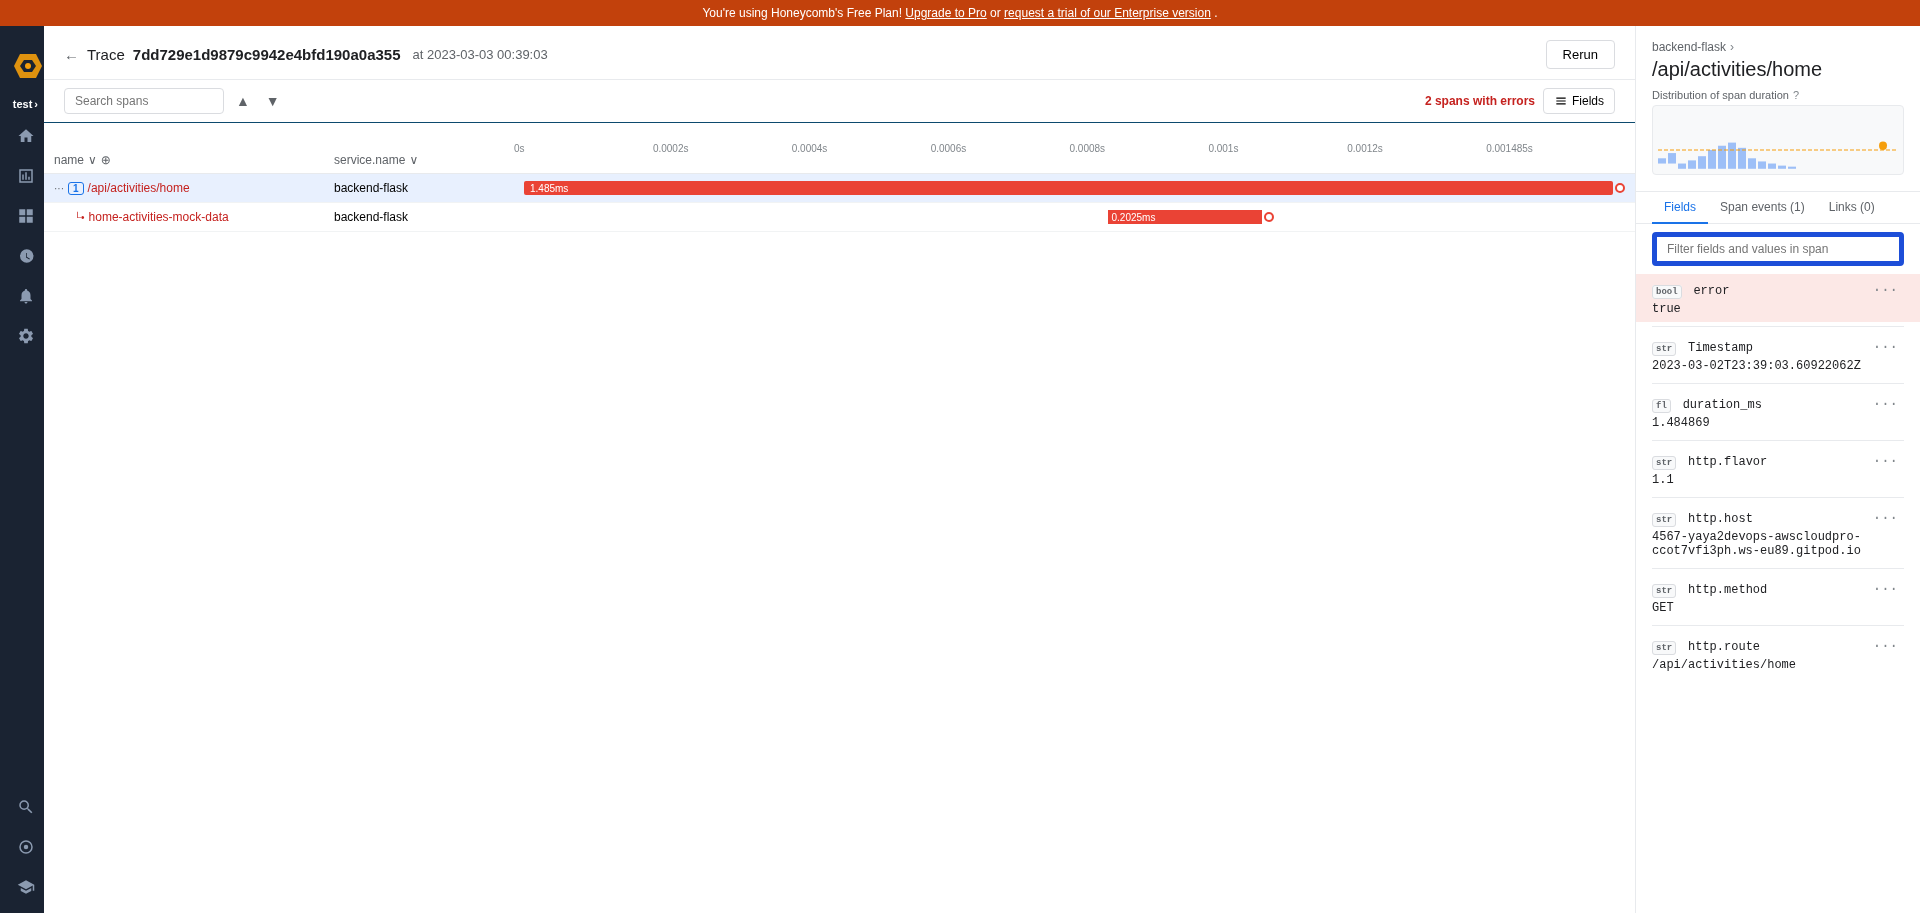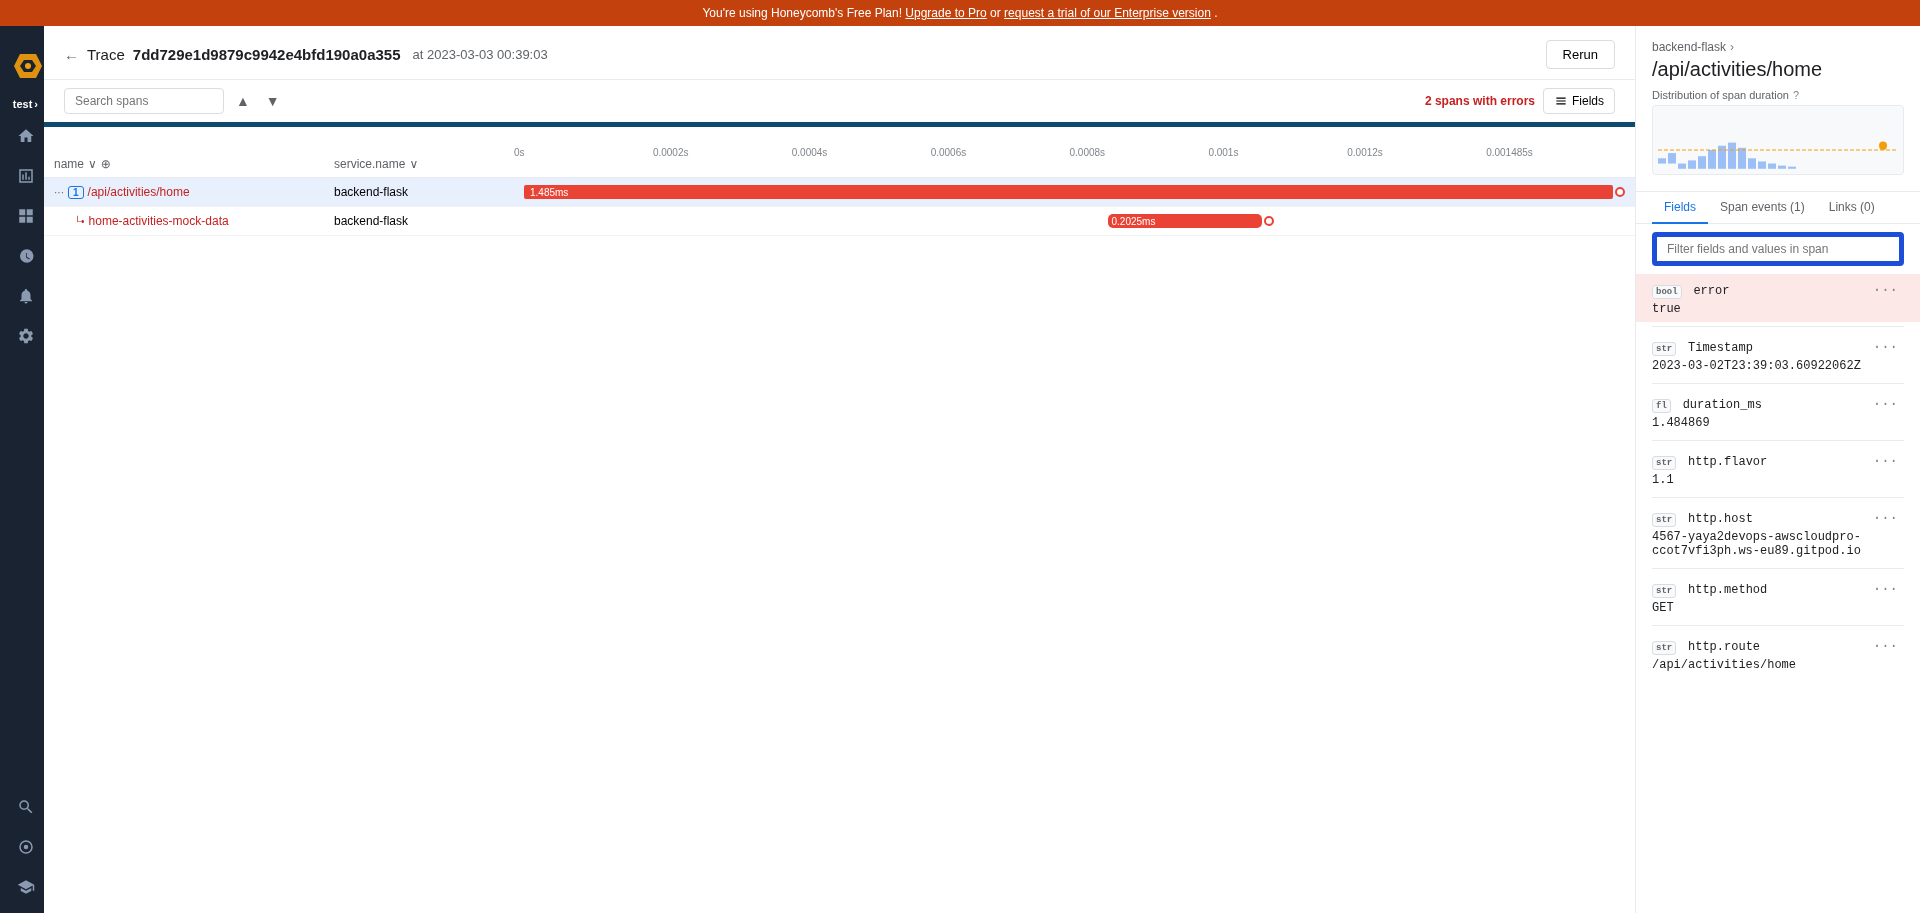--- a/index.html
+++ b/index.html
@@ -108,21 +108,21 @@
       cursor: pointer;
       font-size: 13px;
     }
 
     
     .span-toolbar {
       padding: 8px 20px;
       display: flex;
       align-items: center;
       gap: 8px;
-      border-bottom: 5px solid #0c4a6e;
+      border-bottom: 1px solid #0c4a6e;
       flex-shrink: 0;
     }
     .search-input {
       border: 1px solid #dadce0;
       border-radius: 4px;
       padding: 5px 10px;
       font-size: 12px;
       width: 160px;
       outline: none;
     }
@@ -536,21 +536,21 @@
             <tr class="span-row error-row">
               <td>
                 <div class="span-indent">
                   <span class="child-arrow">└•</span>
                   <a class="span-link">home-activities-mock-data</a>
                 </div>
               </td>
               <td>backend-flask</td>
               <td>
                 <div class="timeline-cell" style="position:relative; height:20px;">
-                  <div class="timeline-bar bar-error" style="left:53%; width:14%; height:14px; top:3px; position:absolute; display:flex; align-items:center; padding:0 4px; font-size:10px; color:#fff; border-radius:5px;">
+                  <div class="timeline-bar bar-error" style="left:53%; width:14%; height:14px; top:3px; position:absolute; display:flex; align-items:center; padding:0 4px; font-size:10px; color:#fff; border-radius:0;">
                     <span>0.2025ms</span>
                   </div>
                   <div style="position:absolute; left:calc(53% + 14% + 2px); top:5px; width:10px; height:10px; border-radius:50%; background:#fff; border:2px solid #ea4335;"></div>
                 </div>
               </td>
             </tr>
           </tbody>
         </table>
       </div>
     </div>

